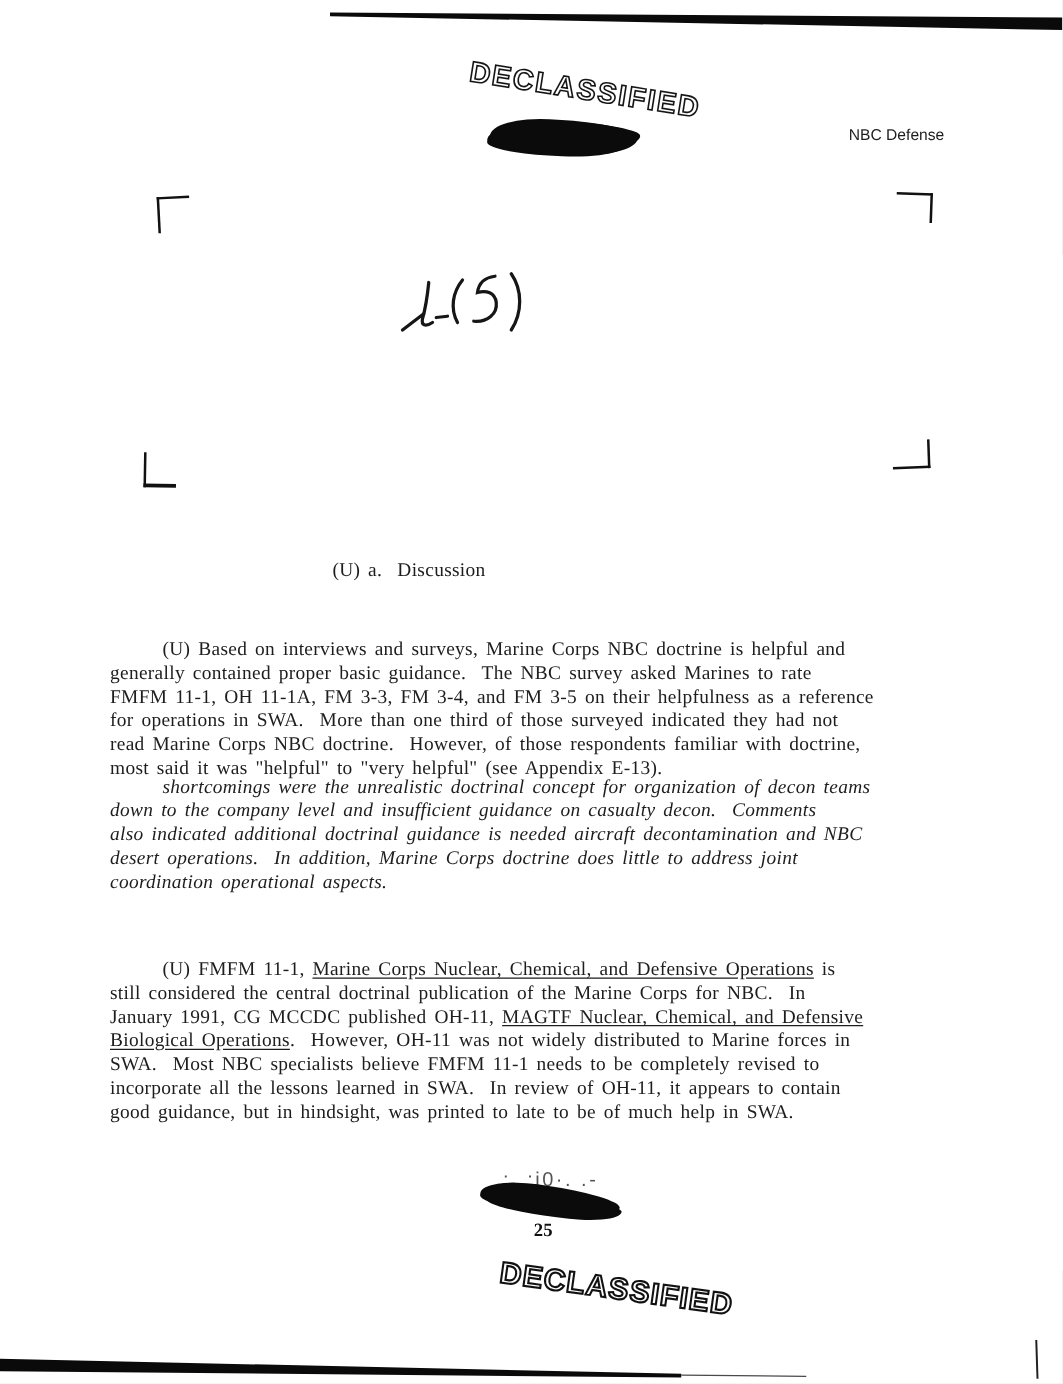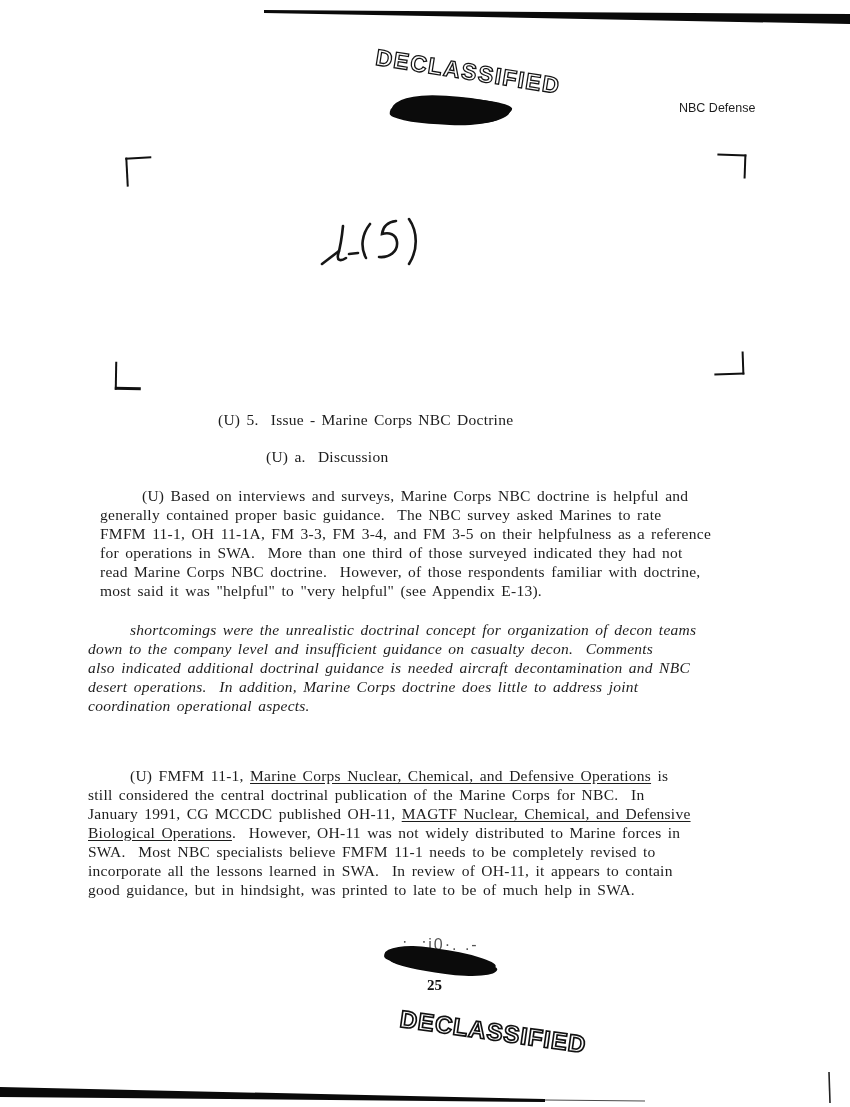--- a/index.html
+++ b/index.html
@@ -49,21 +49,21 @@
   .doc-heading,.doc-subheading{
     position:absolute;font-size:15.5px;white-space:pre;letter-spacing:.25px;word-spacing:2px;color:#1c1c1c;
   }
   .doc-heading{left:218px;top:411px;}
   .doc-subheading{left:266px;top:448px;text-align:center;}
   .paragraph{
     position:absolute;left:88px;width:714px;
     font-size:15.5px;line-height:19px;letter-spacing:.25px;word-spacing:2.2px;
     white-space:pre-wrap;text-indent:42px;color:#1d1d1d;
   }
-  #para-1{top:486px;margin-left:12px;}
+  #para-1{top:510px;}
   #para-2{top:620px;}
   #para-3{top:766px;}
   .seg-italic{font-style:italic;}
   .seg-underline{text-decoration:underline;text-underline-offset:2px;}
   
   .stamp-remnant{
     position:absolute;left:396px;top:936px;
     font-size:16px;letter-spacing:2px;color:#2a2a2a;opacity:.8;white-space:nowrap;
     font-family:"Liberation Sans",sans-serif;
   }
@@ -100,21 +100,20 @@
     <svg width="130" height="75" viewBox="0 0 130 75" fill="none" stroke="#161616" stroke-width="2.6" stroke-linecap="round">
       <path d="M10,52 L27,39"></path>
       <path d="M31,14 C30,24 28,36 26,43 C25,48 28,50 34,46"></path>
       <path d="M37,42 L46,41"></path>
       <path d="M58,12 C50,22 48,35 54,46"></path>
       <path d="M84,9 C76,10 71,14 70,22 C77,20 84,22 85,30 C86,39 78,46 67,45"></path>
       <path d="M97,7 C106,20 106,38 97,52"></path>
     </svg>
   </div>
 
-  <div class="doc-heading">(U) 5.  Issue - Marine Corps NBC Doctrine</div>
   <div class="doc-subheading">(U) a.  Discussion</div>
 
   <div class="paragraph" id="para-1"><span class="seg-normal">(U) Based on interviews and surveys, Marine Corps NBC doctrine is helpful and
 generally contained proper basic guidance.  The NBC survey asked Marines to rate
 FMFM 11-1, OH 11-1A, FM 3-3, FM 3-4, and FM 3-5 on their helpfulness as a reference
 for operations in SWA.  More than one third of those surveyed indicated they had not
 read Marine Corps NBC doctrine.  However, of those respondents familiar with doctrine,
 most said it was "helpful" to "very helpful" (see Appendix E-13).</span></div>
   <div class="paragraph" id="para-2"><span class="seg-italic">shortcomings were the unrealistic doctrinal concept for organization of decon teams
 down to the company level and insufficient guidance on casualty decon.  Comments

